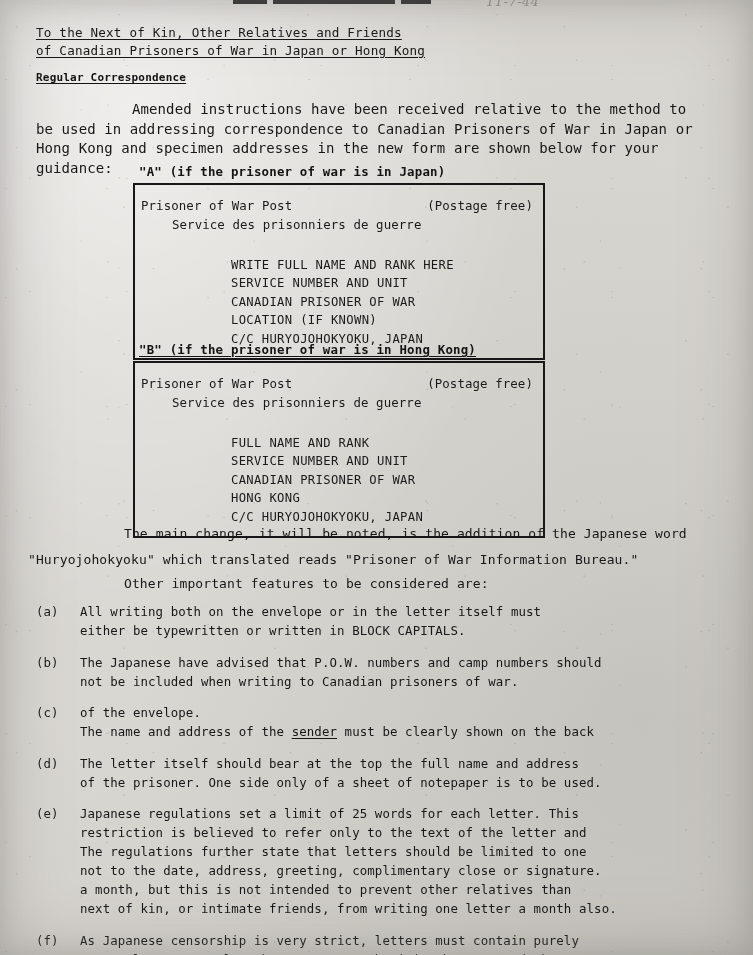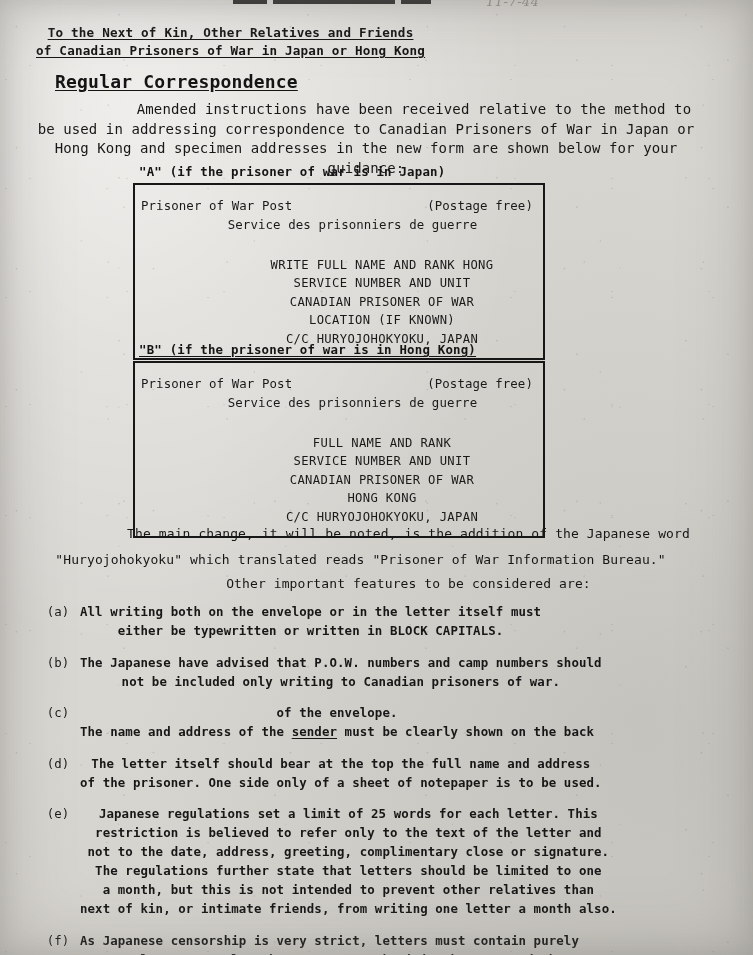--- a/index.html
+++ b/index.html
@@ -12,21 +12,20 @@
     position: relative;
     width: 753px;
     height: 955px;
     overflow: hidden;
     background:
       radial-gradient(ellipse at 18% 12%, rgba(255,255,255,0.55) 0%, rgba(255,255,255,0) 45%),
       radial-gradient(ellipse at 85% 75%, rgba(160,158,152,0.30) 0%, rgba(160,158,152,0) 55%),
       linear-gradient(160deg, #dedcd7 0%, #d7d5d0 30%, #d9d7d2 60%, #cfcdc7 100%);
     font-family: "DejaVu Sans Mono", "Liberation Mono", monospace;
     color: #1a1a1a;
-    text-align: center;
   }
   
   .grain {
     position: absolute;
     inset: 0;
     pointer-events: none;
     opacity: 0.5;
     background-image:
       radial-gradient(circle at 12% 22%, rgba(90,88,84,0.35) 0.6px, transparent 1.2px),
       radial-gradient(circle at 63% 9%,  rgba(90,88,84,0.30) 0.6px, transparent 1.2px),
@@ -65,42 +64,41 @@
     left: 0;
     top: 0;
     width: 753px;
   }
 
   .heading {
     position: absolute;
     left: 36px;
     top: 24px;
     font-size: 12.6px;
-    font-weight: bold;
+    font-weight: normal;
     line-height: 18px;
     letter-spacing: 0.2px;
     color: #141414;
   }
   .heading .hl {
     display: block;
     text-decoration: underline;
     text-underline-offset: 2px;
   }
 
   .subheading {
     position: absolute;
     left: 36px;
     top: 71px;
-    font-size: 18px;
+    font-size: 11px;
     font-weight: bold;
     letter-spacing: 0.2px;
     text-decoration: underline;
     text-underline-offset: 2px;
     color: #141414;
-    margin-left: 19px;
   }
 
   .intro {
     position: absolute;
     left: 36px;
     top: 100px;
     width: 660px;
     font-size: 14px;
     line-height: 19.5px;
     letter-spacing: 0.1px;
@@ -184,21 +182,21 @@
     font-size: 12.4px;
     line-height: 19px;
     letter-spacing: 0.1px;
   }
   .item-text {
     font-size: 12.4px;
     line-height: 19px;
     letter-spacing: 0.1px;
     color: #171717;
   }
-  .item-text div { white-space: nowrap; font-weight: bold; }
+  .item-text div { white-space: nowrap; }
   .item-text u { text-underline-offset: 2px; }
 
   .bottom-stamp {
     position: absolute;
     left: 233px;
     bottom: -4px;
     display: flex;
     gap: 6px;
     align-items: flex-end;
   }
@@ -233,21 +231,21 @@
 
     <div class="specimen" style="top:183px;">
       <div class="specimen-label">"A"  (if the prisoner of war is in Japan)</div>
       <div class="specimen-box">
         <div class="spec-top">
           <span>Prisoner of War Post</span>
           <span>(Postage free)</span>
         </div>
         <div class="spec-fr">Service des prisonniers de guerre</div>
         <div class="spec-address">
-          <div>WRITE FULL NAME AND RANK HONG</div>
+          <div>WRITE FULL NAME AND RANK HERE</div>
           <div>SERVICE NUMBER AND UNIT</div>
           <div>CANADIAN PRISONER OF WAR</div>
           <div>LOCATION (IF KNOWN)</div>
           <div>C/C HURYOJOHOKYOKU, JAPAN</div>
         </div>
       </div>
     </div>
 
     <div class="specimen" style="top:361px;">
       <div class="specimen-label ul">"B"  (if the prisoner of war is in Hong Kong)</div>
@@ -278,21 +276,21 @@
         <div class="item-text">
           <div>All writing both on the envelope or in the letter itself must</div>
           <div>either be typewritten or written in BLOCK CAPITALS.</div>
         </div>
       </div>
 
       <div class="item">
         <div class="item-marker">(b)</div>
         <div class="item-text">
           <div>The Japanese have advised that P.O.W. numbers and camp numbers should</div>
-          <div>not be included only writing to Canadian prisoners of war.</div>
+          <div>not be included when writing to Canadian prisoners of war.</div>
         </div>
       </div>
 
       <div class="item">
         <div class="item-marker">(c)</div>
         <div class="item-text">
           <div>of the envelope.</div>
           <div id="item-c-line-0">The name and address of the <u>sender</u> must be clearly shown on the back</div>
         </div>
       </div>
@@ -303,22 +301,22 @@
           <div>The letter itself should bear at the top the full name and address</div>
           <div>of the prisoner.  One side only of a sheet of notepaper is to be used.</div>
         </div>
       </div>
 
       <div class="item">
         <div class="item-marker">(e)</div>
         <div class="item-text">
           <div>Japanese regulations set a limit of 25 words for each letter. This</div>
           <div>restriction is believed to refer only to the text of the letter and</div>
+          <div>The regulations further state that letters should be limited to one</div>
           <div>not to the date, address, greeting, complimentary close or signature.</div>
-          <div>The regulations further state that letters should be limited to one</div>
           <div>a month, but this is not intended to prevent other relatives than</div>
           <div>next of kin, or intimate friends, from writing one letter a month also.</div>
         </div>
       </div>
 
       <div class="item">
         <div class="item-marker">(f)</div>
         <div class="item-text">
           <div>As Japanese censorship is very strict, letters must contain purely</div>
           <div>personal matters only.  The Japanese authorities have stated that</div>

